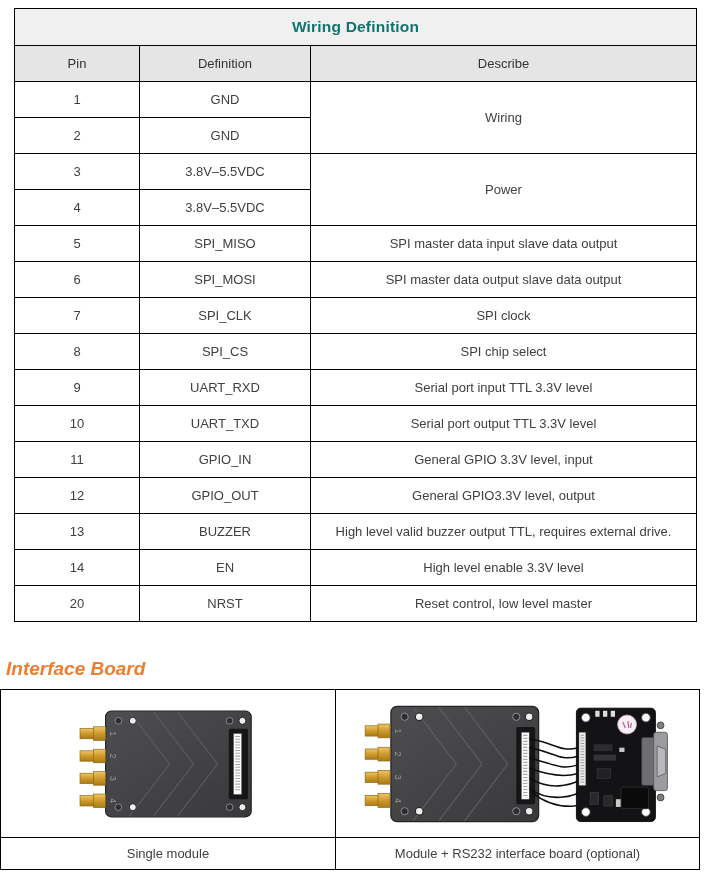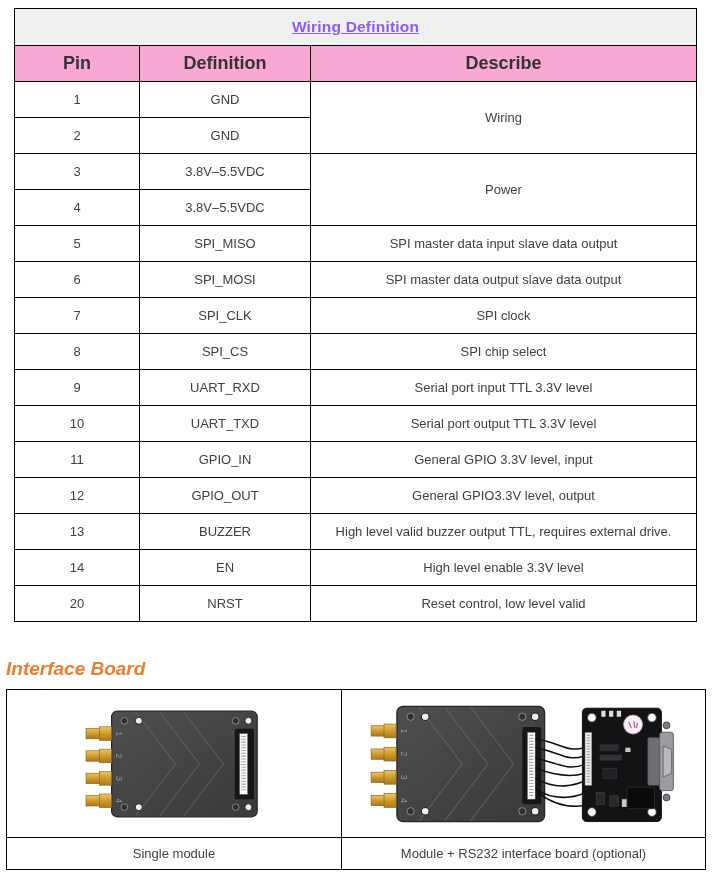--- a/index.html
+++ b/index.html
@@ -20,53 +20,51 @@
   }
   table.wiring th, table.wiring td {
     border: 1px solid #000000;
     text-align: center;
     vertical-align: middle;
     padding: 0 6px;
   }
   table.wiring .title-cell {
     height: 37px;
     background: #f0f0f0;
-    color: #8b5cf6;
+    color: #0f766e;
     font-size: 15.5px;
     font-weight: bold;
     letter-spacing: 0.2px;
-    text-decoration: underline;
   }
   table.wiring tr.cols th {
     height: 36px;
-    font-size: 18px;
-    font-weight: bold;
+    font-size: 13px;
+    font-weight: normal;
     color: #333333;
-    background: #f9a8d4;
+    background: #e5e5e5;
   }
   table.wiring tbody td {
     height: 36px;
     font-size: 13px;
     color: #404040;
     background: #ffffff;
   }
 
   
   .iface-heading {
     margin: 36px 0 9px 6px;
     font-size: 19px;
     font-weight: bold;
     color: #ed7d31;
     font-style: italic;
   }
   table.iface {
     border-collapse: collapse;
     table-layout: fixed;
     width: 699px;
-    margin-left: 6px;
   }
   table.iface td {
     border: 1px solid #000000;
     text-align: center;
     vertical-align: middle;
     background: #ffffff;
   }
   table.iface td.img-cell { height: 148px; }
   table.iface td.cap-cell {
     height: 32px;
@@ -159,21 +157,21 @@
       <td>High level valid buzzer output TTL, requires external drive.</td>
     </tr>
     <tr>
       <td>14</td>
       <td>EN</td>
       <td>High level enable 3.3V level</td>
     </tr>
     <tr>
       <td>20</td>
       <td>NRST</td>
-      <td>Reset control, low level valid</td>
+      <td>Reset control, low level master</td>
     </tr>
   </tbody>
 </table>
 
 <div class="iface-heading">Interface Board</div>
 
 <table class="iface">
   <colgroup>
       <col style="width:335px">
       <col style="width:364px">

